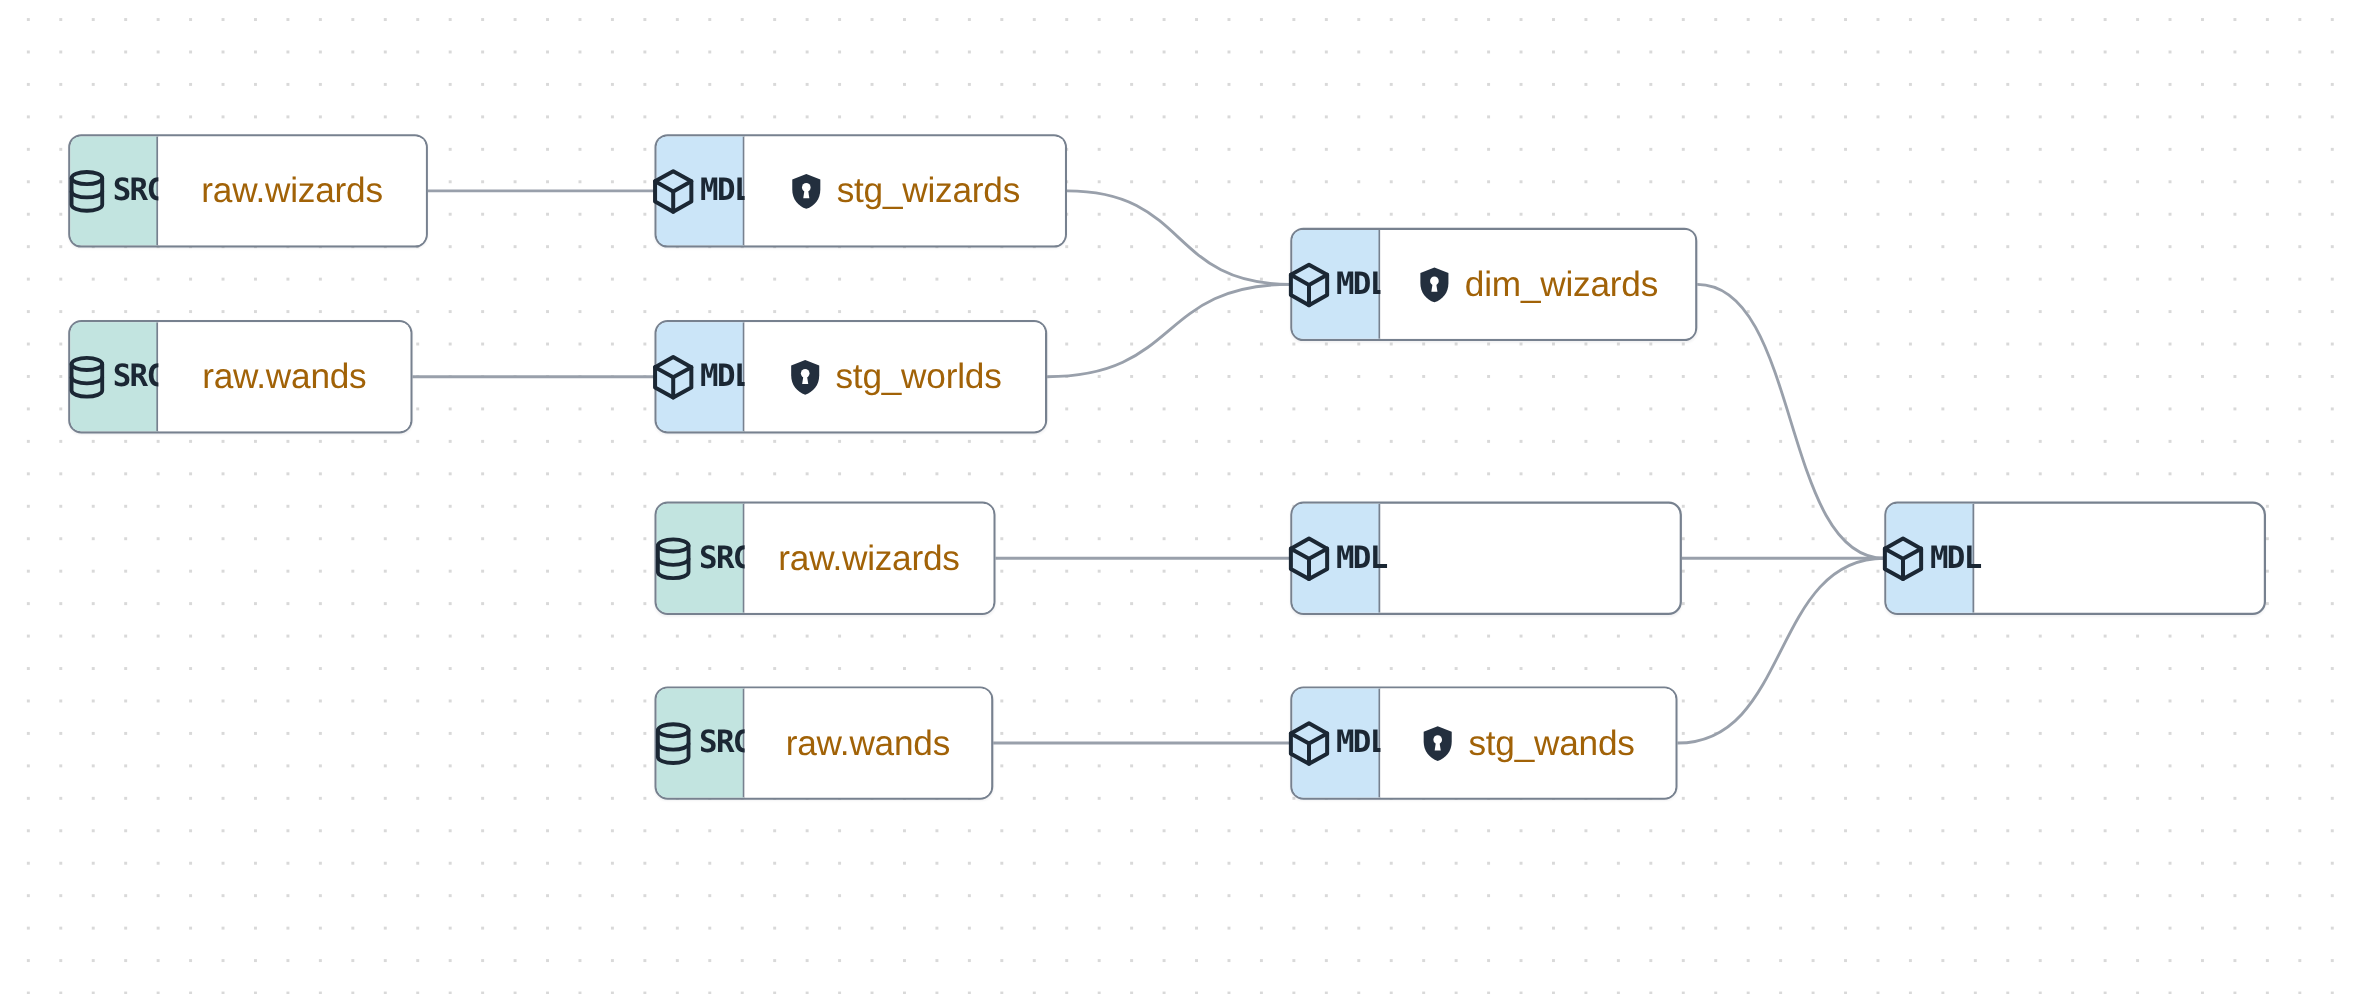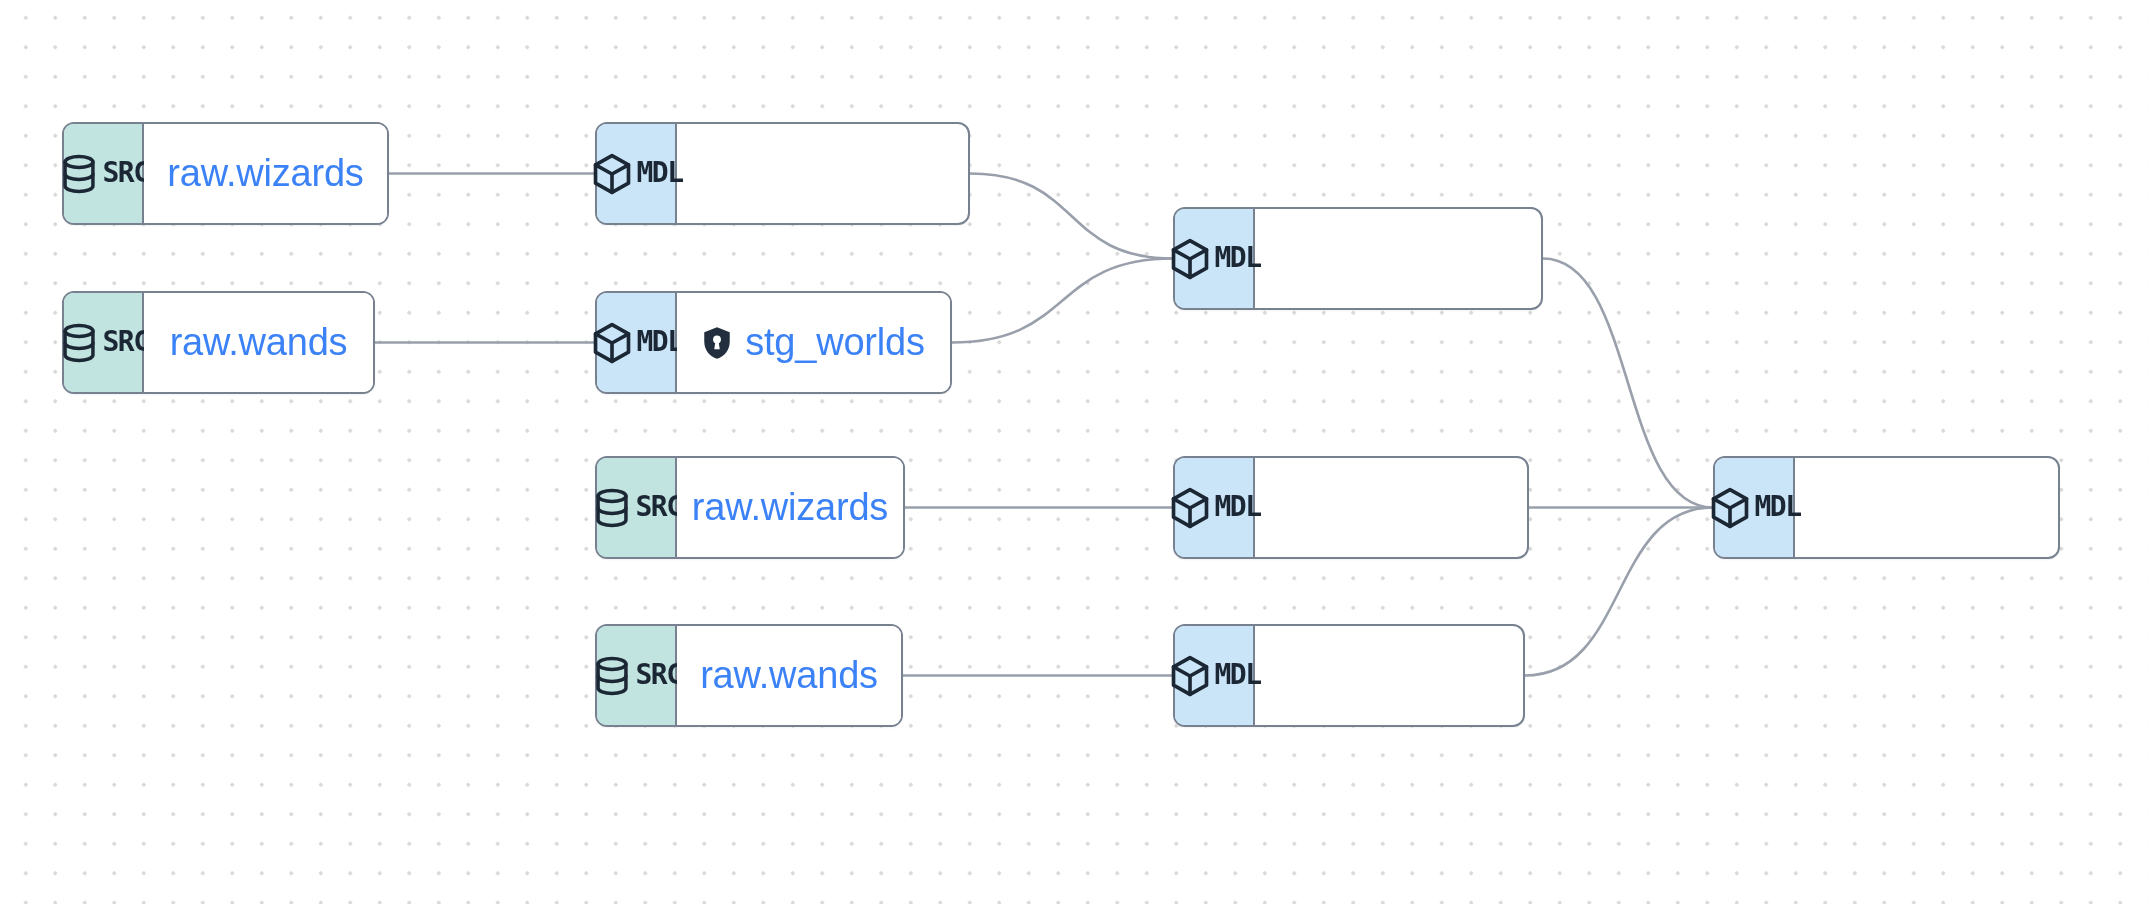--- a/index.html
+++ b/index.html
@@ -67,23 +67,23 @@
     flex: 1 1 auto;
     display: flex;
     align-items: center;
     justify-content: center;
     gap: 13px;
     padding: 0 14px;
     border-radius: 0 9px 9px 0;
     background: #ffffff;
   }
   .node-label {
-    font-size: 38px;
+    font-size: 32px;
     font-weight: 500;
-    color: #3b82f6;
+    color: #a16207;
     letter-spacing: -0.2px;
     white-space: nowrap;
   }
   .shield {
     line-height: 0;
     flex: 0 0 auto;
   }
 </style>
 </head>
 <body>
@@ -117,20 +117,28 @@
   </div>
       <div class="node" style="left: 595px; top: 122px; width: 375px; height: 103px;">
     <div class="badge" style="background: rgb(203, 229, 248);">
       <span class="icon"><svg viewBox="0 0 24 24" width="46" height="46" fill="none" stroke="currentColor" stroke-width="1.9" stroke-linecap="round" stroke-linejoin="round">
               <path d="M12 2.4 20.6 7.2 V16.8 L12 21.6 3.4 16.8 V7.2 Z"></path>
               <path d="M3.4 7.2 12 12 20.6 7.2"></path>
               <path d="M12 12 V21.6"></path>
             </svg></span>
       <span class="badge-label">MDL</span>
     </div>
+    <div class="node-body">
+      <span class="shield"><svg viewBox="0 0 28 32" width="30" height="34">
+              <path d="M14 1.2 26 5.8 V14.3 C26 22.8 21.1 28.4 14 30.9 C6.9 28.4 2 22.8 2 14.3 V5.8 Z" fill="#232f3e"></path>
+              <circle cx="14" cy="12.6" r="3.7" fill="#ffffff"></circle>
+              <path d="M12.5 14.6 h3 l1.1 7.2 h-5.2 Z" fill="#ffffff"></path>
+            </svg></span>
+      <span class="node-label">stg_wizards</span>
+    </div>
   </div>
       <div class="node" style="left: 62px; top: 291px; width: 313px; height: 103px;">
     <div class="badge" style="background: rgb(194, 228, 224);">
       <span class="icon"><svg viewBox="0 0 24 24" width="44" height="44" fill="none" stroke="currentColor" stroke-width="1.9" stroke-linecap="round" stroke-linejoin="round">
               <ellipse cx="12" cy="5.4" rx="7.6" ry="3"></ellipse>
               <path d="M4.4 5.4v6.6c0 1.66 3.4 3 7.6 3s7.6-1.34 7.6-3V5.4"></path>
               <path d="M4.4 12v6.6c0 1.66 3.4 3 7.6 3s7.6-1.34 7.6-3V12"></path>
             </svg></span>
       <span class="badge-label">SRC</span>
     </div>
@@ -159,20 +167,28 @@
   </div>
       <div class="node" style="left: 1173px; top: 207px; width: 370px; height: 103px;">
     <div class="badge" style="background: rgb(203, 229, 248);">
       <span class="icon"><svg viewBox="0 0 24 24" width="46" height="46" fill="none" stroke="currentColor" stroke-width="1.9" stroke-linecap="round" stroke-linejoin="round">
               <path d="M12 2.4 20.6 7.2 V16.8 L12 21.6 3.4 16.8 V7.2 Z"></path>
               <path d="M3.4 7.2 12 12 20.6 7.2"></path>
               <path d="M12 12 V21.6"></path>
             </svg></span>
       <span class="badge-label">MDL</span>
     </div>
+    <div class="node-body">
+      <span class="shield"><svg viewBox="0 0 28 32" width="30" height="34">
+              <path d="M14 1.2 26 5.8 V14.3 C26 22.8 21.1 28.4 14 30.9 C6.9 28.4 2 22.8 2 14.3 V5.8 Z" fill="#232f3e"></path>
+              <circle cx="14" cy="12.6" r="3.7" fill="#ffffff"></circle>
+              <path d="M12.5 14.6 h3 l1.1 7.2 h-5.2 Z" fill="#ffffff"></path>
+            </svg></span>
+      <span class="node-label">dim_wizards</span>
+    </div>
   </div>
       <div class="node" style="left: 595px; top: 456px; width: 310px; height: 103px;">
     <div class="badge" style="background: rgb(194, 228, 224);">
       <span class="icon"><svg viewBox="0 0 24 24" width="44" height="44" fill="none" stroke="currentColor" stroke-width="1.9" stroke-linecap="round" stroke-linejoin="round">
               <ellipse cx="12" cy="5.4" rx="7.6" ry="3"></ellipse>
               <path d="M4.4 5.4v6.6c0 1.66 3.4 3 7.6 3s7.6-1.34 7.6-3V5.4"></path>
               <path d="M4.4 12v6.6c0 1.66 3.4 3 7.6 3s7.6-1.34 7.6-3V12"></path>
             </svg></span>
       <span class="badge-label">SRC</span>
     </div>
@@ -217,15 +233,23 @@
   </div>
       <div class="node" style="left: 1173px; top: 624px; width: 352px; height: 103px;">
     <div class="badge" style="background: rgb(203, 229, 248);">
       <span class="icon"><svg viewBox="0 0 24 24" width="46" height="46" fill="none" stroke="currentColor" stroke-width="1.9" stroke-linecap="round" stroke-linejoin="round">
               <path d="M12 2.4 20.6 7.2 V16.8 L12 21.6 3.4 16.8 V7.2 Z"></path>
               <path d="M3.4 7.2 12 12 20.6 7.2"></path>
               <path d="M12 12 V21.6"></path>
             </svg></span>
       <span class="badge-label">MDL</span>
     </div>
+    <div class="node-body">
+      <span class="shield"><svg viewBox="0 0 28 32" width="30" height="34">
+              <path d="M14 1.2 26 5.8 V14.3 C26 22.8 21.1 28.4 14 30.9 C6.9 28.4 2 22.8 2 14.3 V5.8 Z" fill="#232f3e"></path>
+              <circle cx="14" cy="12.6" r="3.7" fill="#ffffff"></circle>
+              <path d="M12.5 14.6 h3 l1.1 7.2 h-5.2 Z" fill="#ffffff"></path>
+            </svg></span>
+      <span class="node-label">stg_wands</span>
+    </div>
   </div>
     </div>
 </div>
 
 </body></html>

